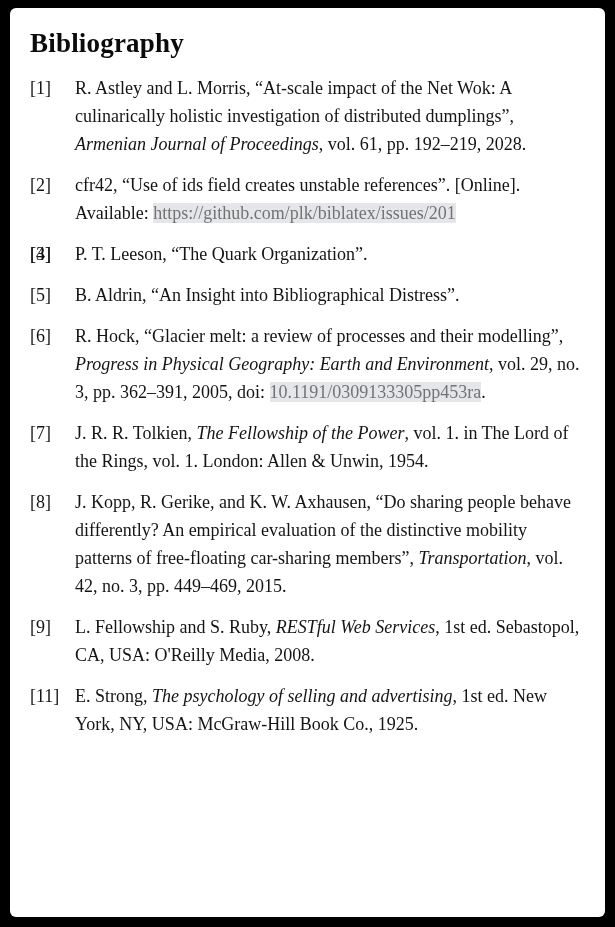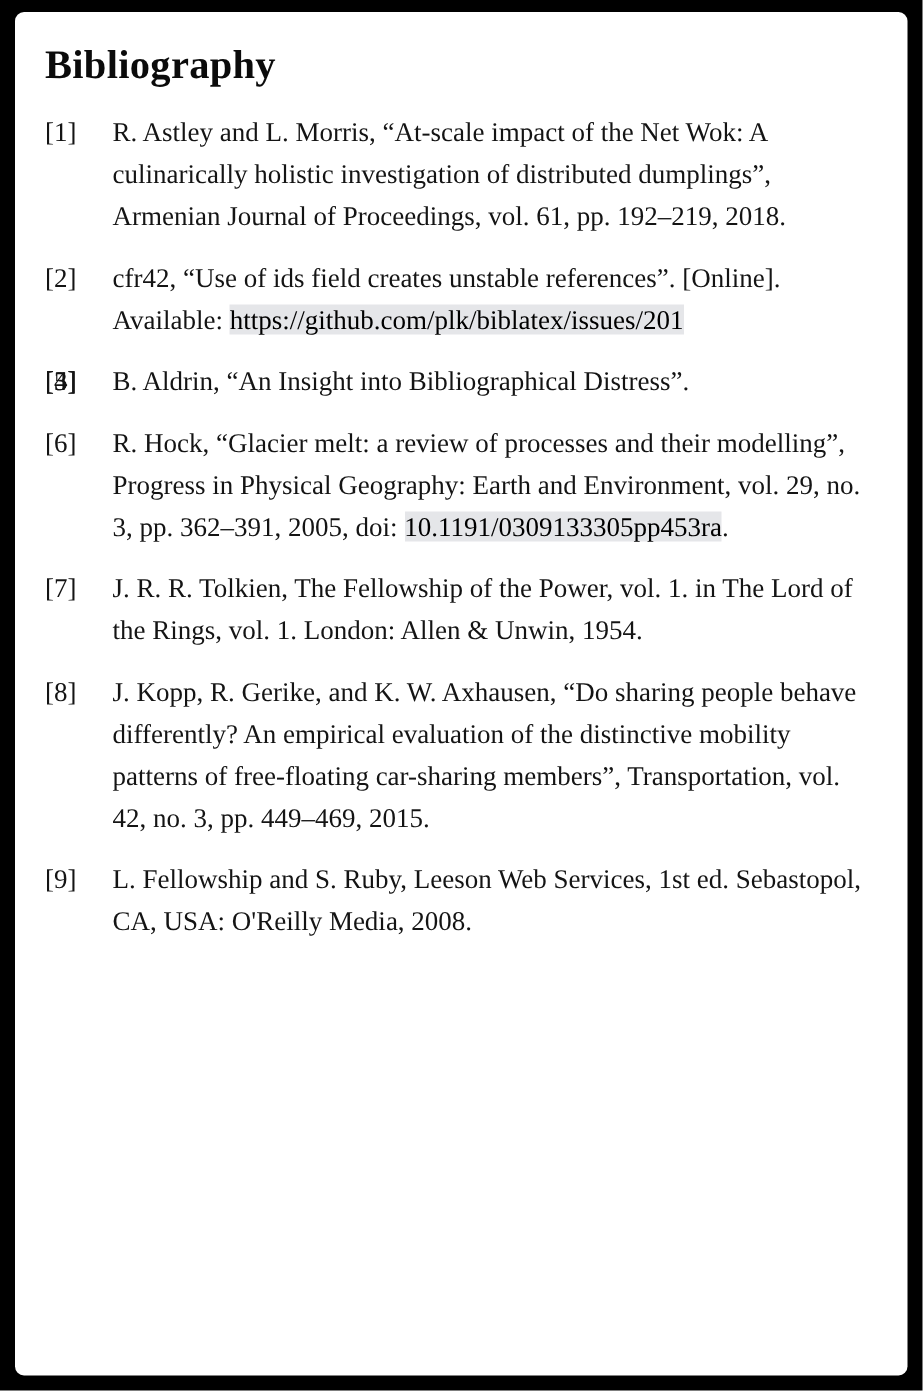--- a/index.html
+++ b/index.html
@@ -45,38 +45,40 @@
     line-height: 28px;
     color: #141414;
     max-width: 506px;
   }
   .entry .num {
     position: absolute;
     left: 0;
     top: 0;
   }
   .seg-italic {
+    font-style: italic;
   }
   .seg-link {
     background: var(--link-highlight, #e5e6e9);
-    color: #000000;
+    color: #737373;
     text-decoration: none;
     cursor: pointer;
     word-break: break-all;
   }
 </style>
 </head>
 <body style="background: rgb(0, 0, 0);">
 
 <div class="page" style="background: rgb(255, 255, 255);">
   <h1 class="doc-title">Bibliography</h1>
   <div class="bib-list">
-      <div class="entry"><span class="num">[1]</span><span>R. Astley and L. Morris, “At-scale impact of the Net Wok: A culinarically holistic investigation of distributed dumplings”, </span><span class="seg-italic">Armenian Journal of Proceedings</span><span>, vol. 61, pp. 192–219, 2018.</span></div>
+      <div class="entry"><span class="num">[1]</span><span>R. Astley and L. Morris, “At-scale impact of the Net Wok: A culinarically holistic investigation of distributed dumplings”, </span><span class="seg-italic">Armenian Journal of Proceedings</span><span>, vol. 61, pp. 192–219, 2028.</span></div>
       <div class="entry"><span class="num">[2]</span><span>cfr42, “Use of ids field creates unstable references”. [Online]. Available: </span><span class="seg-link">https://github.com/plk/biblatex/issues/201</span></div>
       <div class="entry"><span class="num">[3]</span></div>
-      <div class="entry"><span class="num">[4]</span></div>
+      <div class="entry"><span class="num">[4]</span><span>P. T. Leeson, “The Quark Organization”.</span></div>
       <div class="entry"><span class="num">[5]</span><span>B. Aldrin, “An Insight into Bibliographical Distress”.</span></div>
       <div class="entry"><span class="num">[6]</span><span>R. Hock, “Glacier melt: a review of processes and their modelling”, </span><span class="seg-italic">Progress in Physical Geography: Earth and Environment</span><span>, vol. 29, no. 3, pp. 362–391, 2005, doi: </span><span class="seg-link">10.1191/0309133305pp453ra</span><span>.</span></div>
       <div class="entry"><span class="num">[7]</span><span>J. R. R. Tolkien, </span><span class="seg-italic">The Fellowship of the Power</span><span>, vol. 1. in The Lord of the Rings, vol. 1. London: Allen &amp; Unwin, 1954.</span></div>
       <div class="entry"><span class="num">[8]</span><span>J. Kopp, R. Gerike, and K. W. Axhausen, “Do sharing people behave differently? An empirical evaluation of the distinctive mobility patterns of free-floating car-sharing members”, </span><span class="seg-italic">Transportation</span><span>, vol. 42, no. 3, pp. 449–469, 2015.</span></div>
-      <div class="entry"><span class="num">[9]</span><span>L. Fellowship and S. Ruby, </span><span class="seg-italic">Leeson Web Services</span><span>, 1st ed. Sebastopol, CA, USA: O'Reilly Media, 2008.</span></div>
+      <div class="entry"><span class="num">[9]</span><span>L. Fellowship and S. Ruby, </span><span class="seg-italic">RESTful Web Services</span><span>, 1st ed. Sebastopol, CA, USA: O'Reilly Media, 2008.</span></div>
+      <div class="entry"><span class="num">[11]</span><span>E. Strong, </span><span class="seg-italic">The psychology of selling and advertising</span><span>, 1st ed. New York, NY, USA: McGraw-Hill Book Co., 1925.</span></div>
     </div>
 </div>
 
 </body></html>

